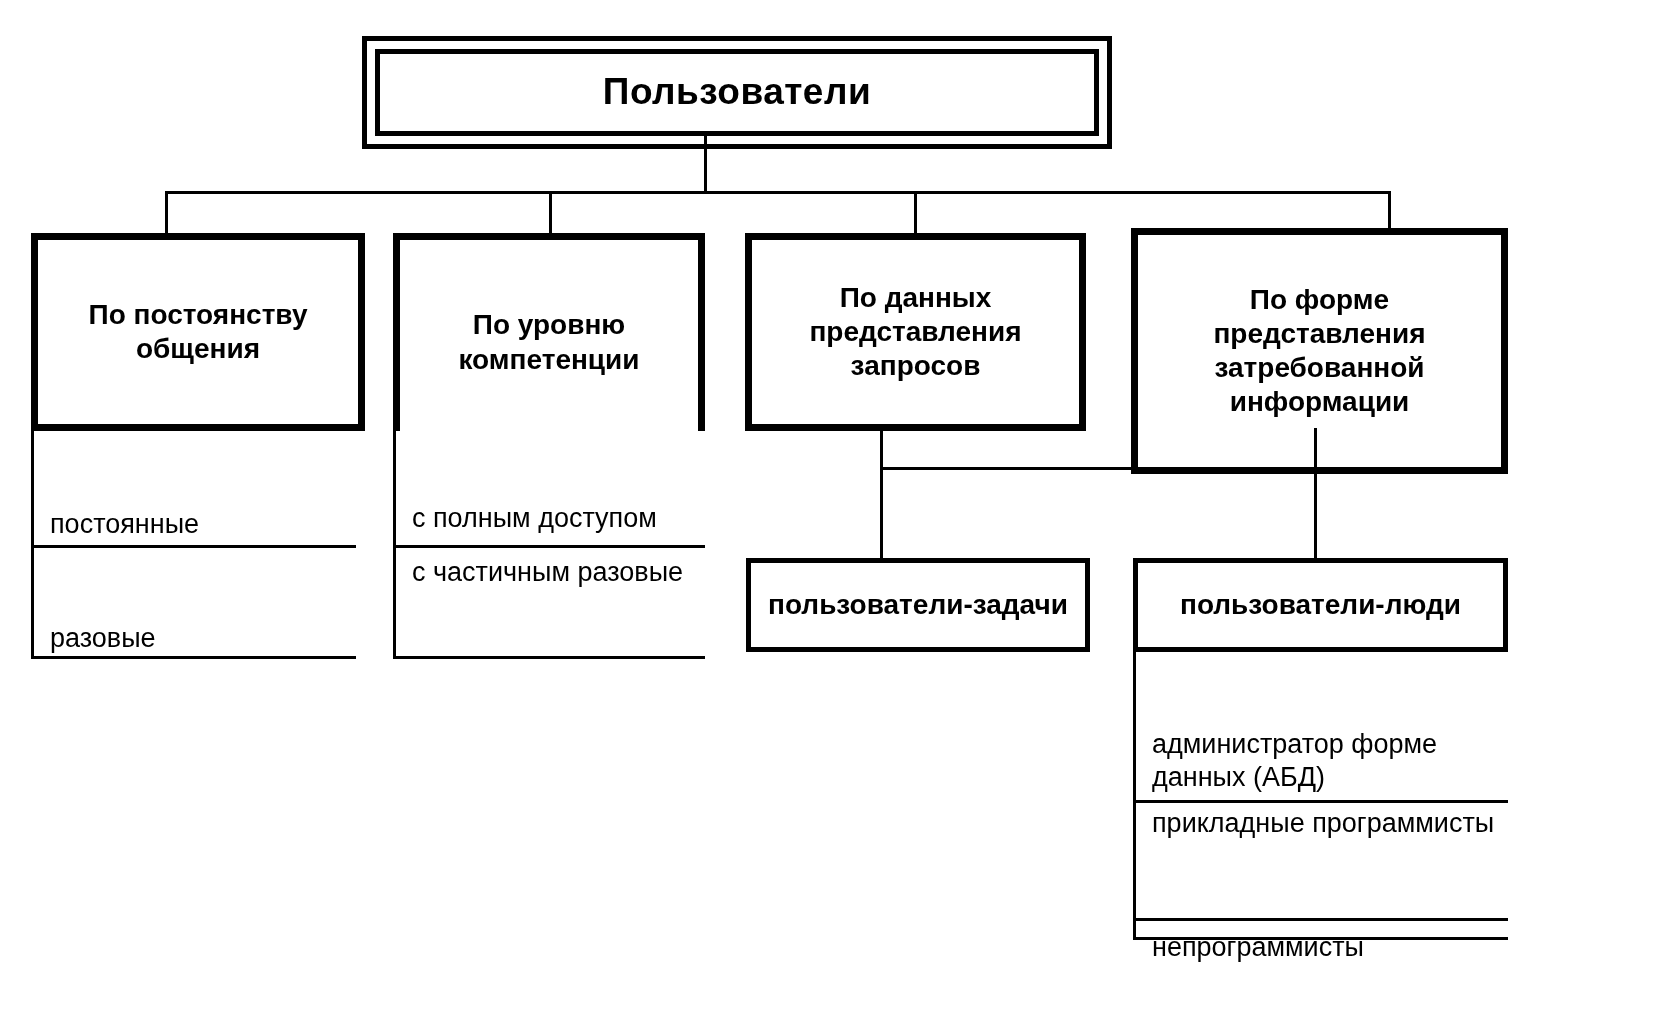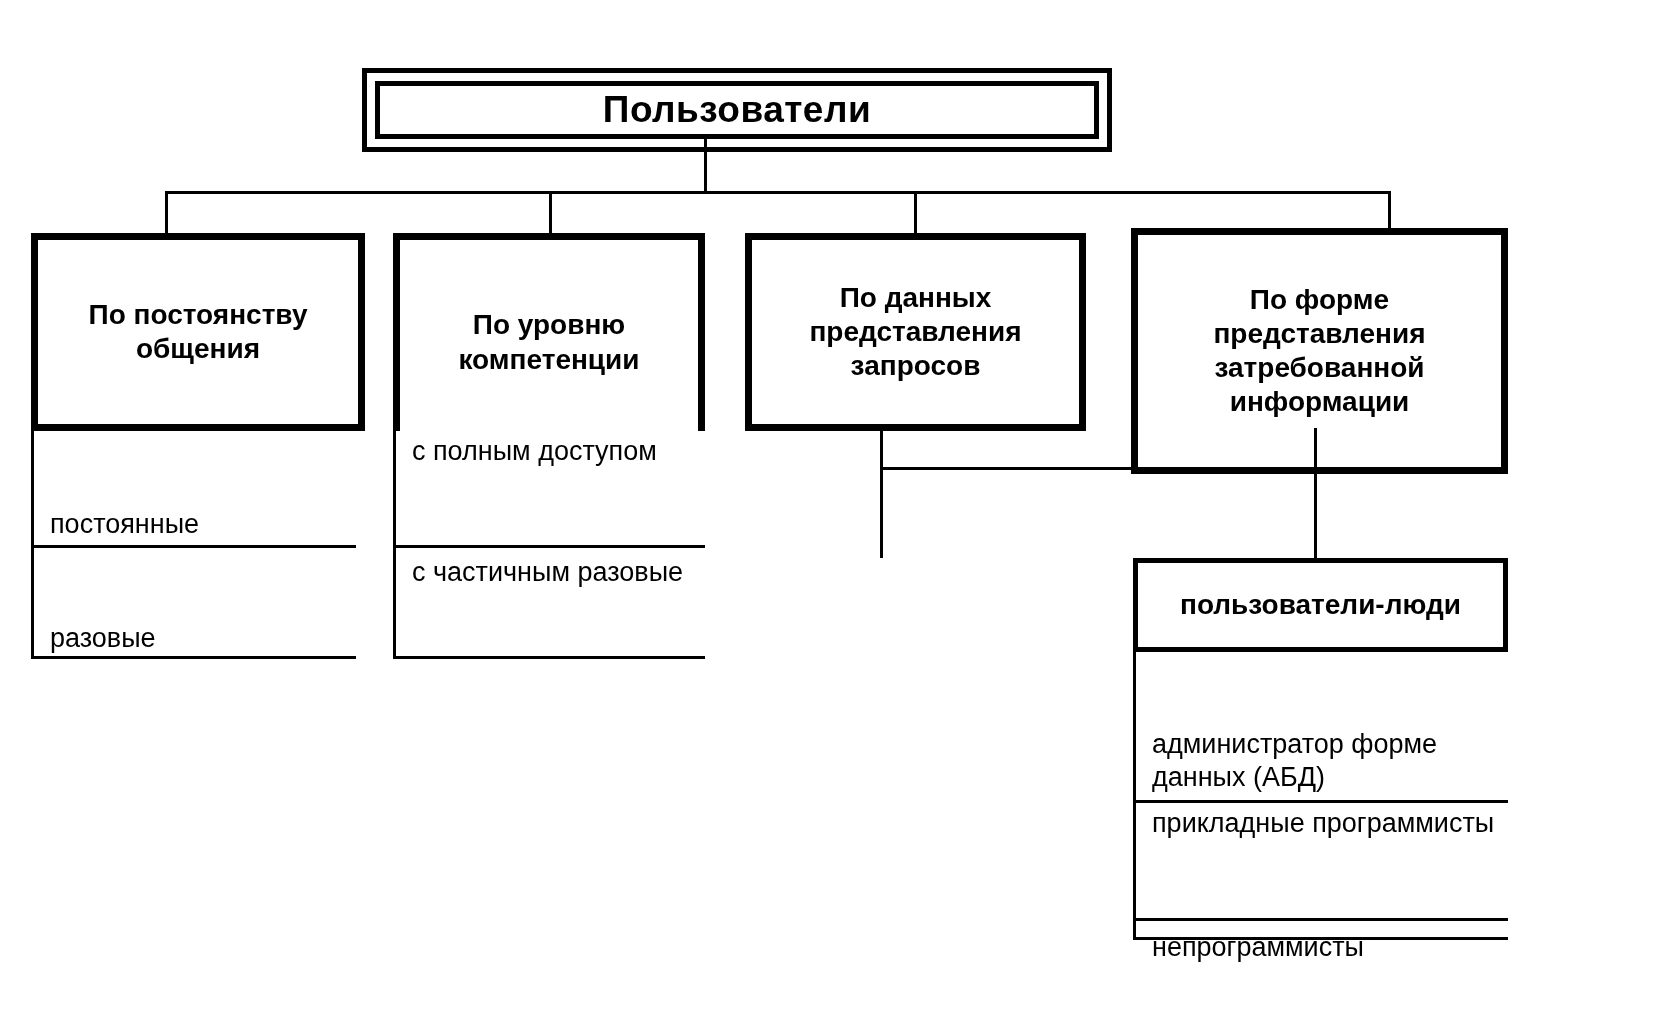--- a/index.html
+++ b/index.html
@@ -18,25 +18,24 @@
     background: #ffffff;
     overflow: hidden;
   }
 
   
   .title-outer {
     position: absolute;
     left: 362px;
     top: 36px;
     width: 750px;
-    height: 84px;
+    height: 113px;
     border: 5px solid #000;
     box-sizing: border-box;
     background: #fff;
-    margin-top: 32px;
   }
   .title-inner {
     position: absolute;
     left: 8px;
     top: 8px;
     right: 8px;
     bottom: 8px;
     border: 5px solid #000;
     box-sizing: border-box;
     display: flex;
@@ -151,21 +150,21 @@
     </div>
     <div class="subitem" style="height:114px;">
       <span>разовые</span>
     </div>
   </div>
 
   <div class="catbox" style="left:393px; top:233px; width:312px; height:219px;">
     <span class="lbl">По уровню компетенции</span>
   </div>
   <div class="sublist" style="left:393px; top:431px; width:312px; height:228px;">
-    <div class="subitem" style="height:114px; align-items:flex-start; padding-bottom:10px;">
+    <div class="subitem" style="height:114px; align-items:flex-end; padding-bottom:10px;">
       <span>с полным доступом</span>
     </div>
     <div class="subitem" style="height:114px; align-items:flex-start; padding-top:8px;">
       <span>с частичным разовые</span>
     </div>
   </div>
 
   <div class="catbox" style="left:745px; top:233px; width:341px; height:198px;">
     <span class="lbl">По данных представления запросов</span>
   </div>
@@ -173,20 +172,23 @@
   <div class="catbox" style="left:1131px; top:228px; width:377px; height:246px;">
     <span class="lbl">По форме представления затребованной информации</span>
   </div>
 
   <div class="vline" style="left:880px; top:428px; height:130px;"></div>
 
   <div class="vline" style="left:1314px; top:428px; height:130px;"></div>
 
   <div class="hline" style="left:880px; top:467px; width:437px;"></div>
 
+  <div class="leafbox" style="left:746px; top:558px; width:344px; height:94px;">
+    <span class="lbl">пользователи-задачи</span>
+  </div>
 
   <div class="leafbox" style="left:1133px; top:558px; width:375px; height:94px;">
     <span class="lbl">пользователи-люди</span>
   </div>
   <div class="sublist" style="left:1133px; top:652px; width:375px; height:288px;">
     <div class="subitem" style="height:148px; align-items:flex-end; padding-bottom:6px;">
       <span>администратор форме данных (АБД)</span>
     </div>
     <div class="subitem" style="height:90px; align-items:flex-start; padding-top:4px;">
       <span>прикладные программисты</span>

